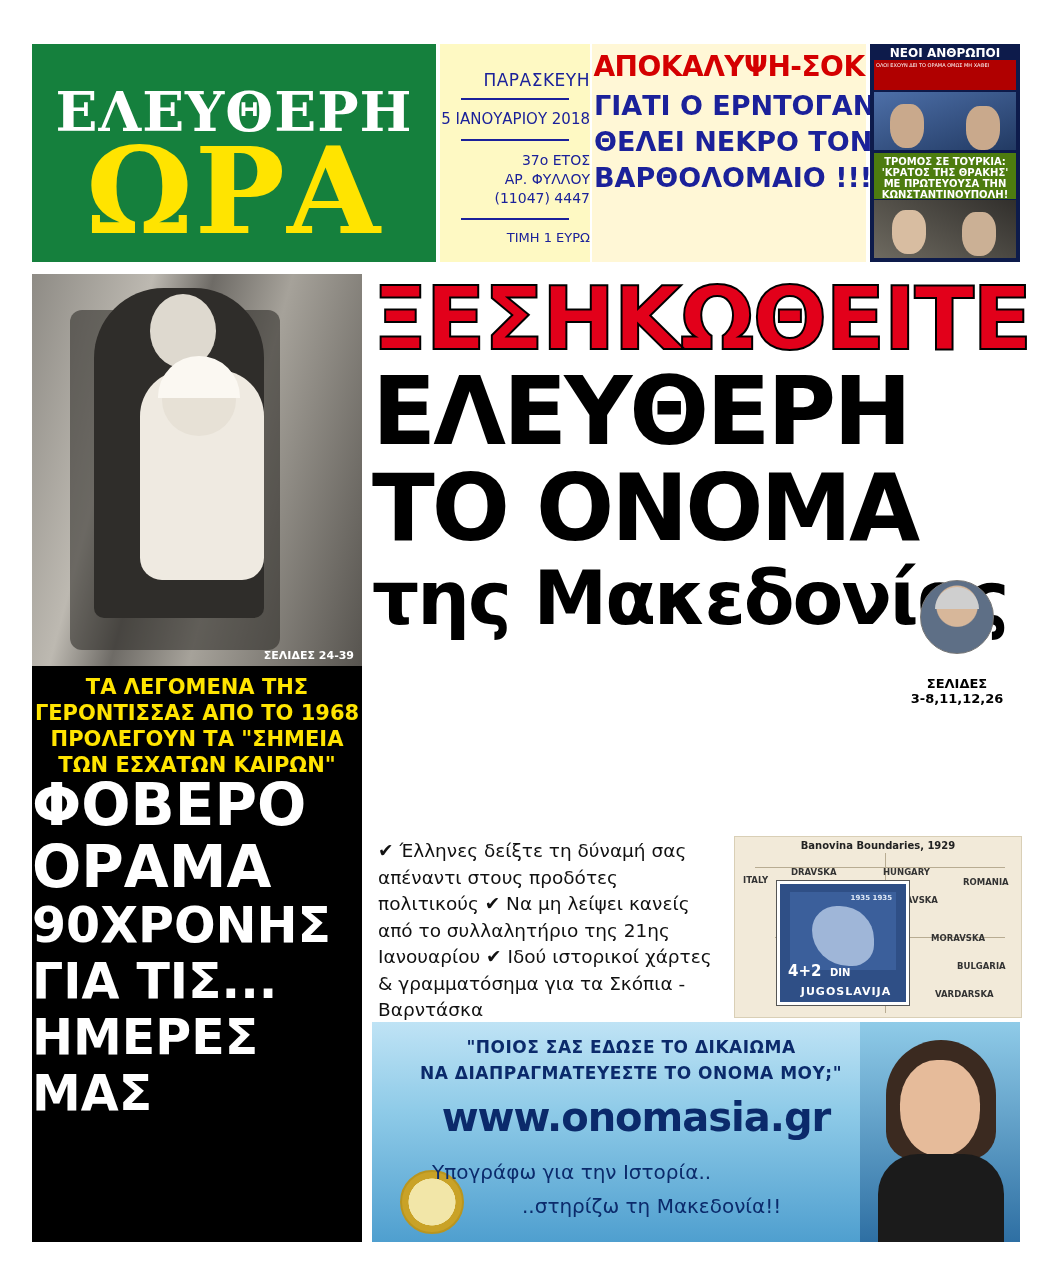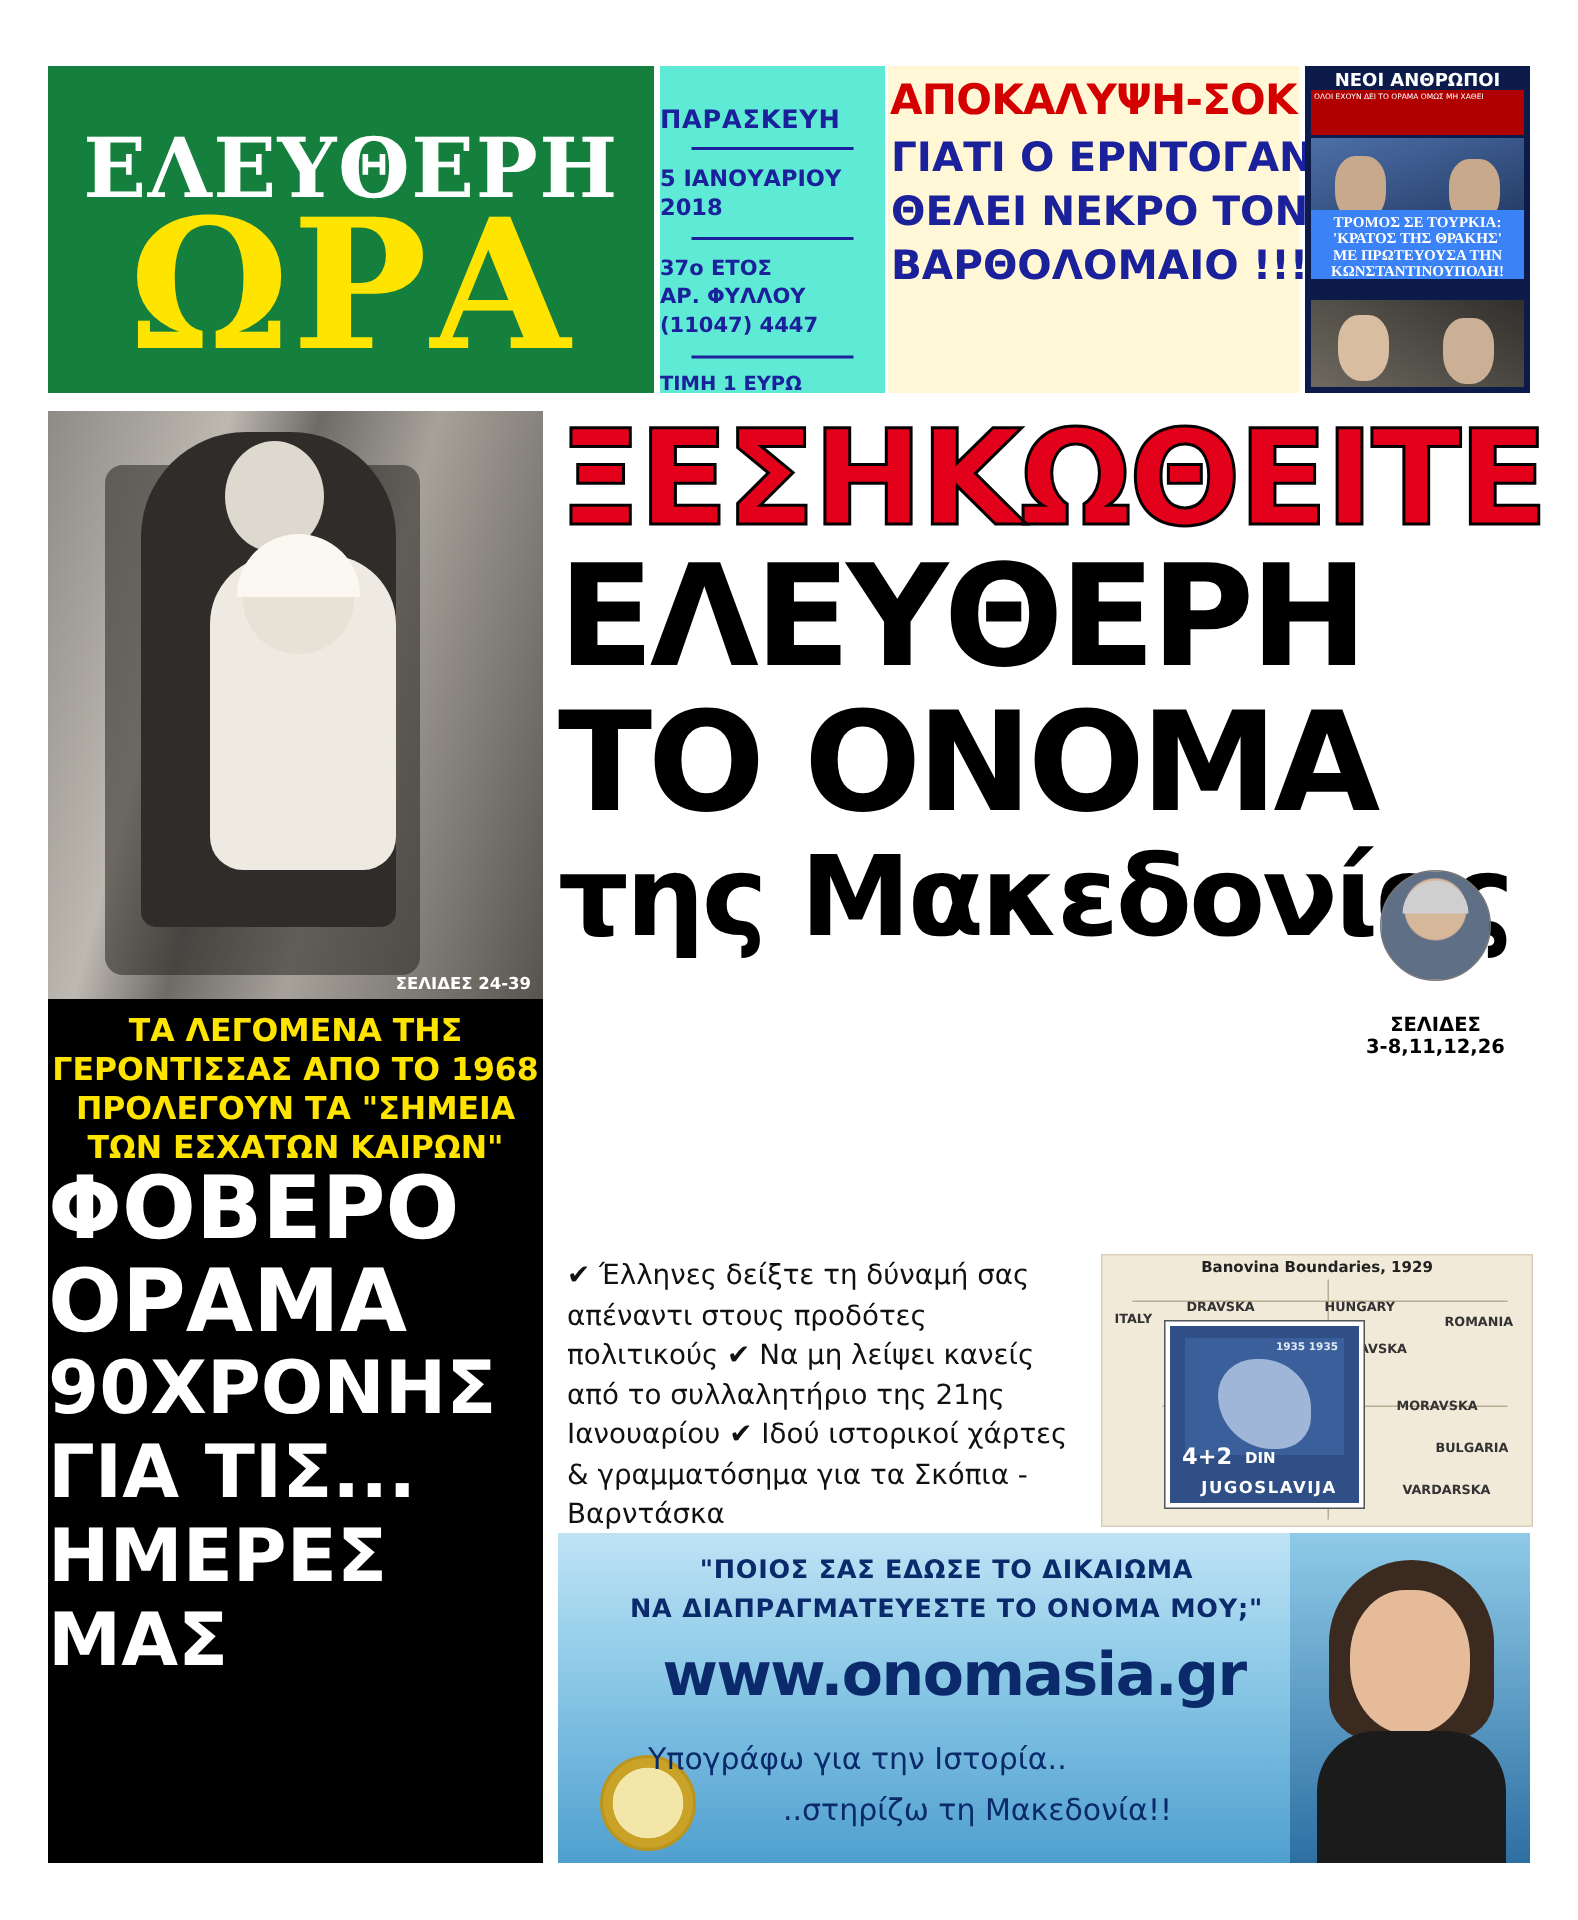--- a/index.html
+++ b/index.html
@@ -7,43 +7,43 @@
   .page{position:relative;width:1052px;height:1280px;background:#ffffff;}
 
   
   .masthead{position:absolute;left:32px;top:44px;width:988px;height:218px;}
   .logo-box{position:absolute;left:0;top:0;width:404px;height:218px;background:#15803d;overflow:hidden;}
   .logo-eleftheri{position:absolute;top:40px;left:0;width:404px;text-align:center;color:#ffffff;
     font-family:"DejaVu Serif","Liberation Serif",serif;font-weight:bold;font-size:55px;letter-spacing:1px;line-height:56px;}
   .logo-ora{position:absolute;top:88px;left:0;width:404px;text-align:center;color:#ffe400;
     font-family:"DejaVu Serif","Liberation Serif",serif;font-weight:bold;font-size:120px;line-height:118px;letter-spacing:2px;}
 
-  .issue-box{position:absolute;left:408px;top:0;width:150px;height:218px;background:#5eead4;color:#1b219a;
-    text-align:left;font-weight:bold;}
+  .issue-box{position:absolute;left:408px;top:0;width:150px;height:218px;background:#fef9c3;color:#1b219a;
+    text-align:right;font-weight:normal;}
   .ib-day{font-size:17px;letter-spacing:.5px;padding-top:26px;}
   .ib-rule{width:108px;height:2px;background:#1b219a;margin:8px auto 0;}
   .ib-date{font-size:15px;padding-top:10px;line-height:19px;}
   .ib-rule2{width:108px;height:2px;background:#1b219a;margin:10px auto 0;}
   .ib-meta{font-size:14px;padding-top:10px;line-height:19px;}
   .ib-rule3{width:108px;height:2px;background:#1b219a;margin:10px auto 0;}
   .ib-price{font-size:13px;padding-top:10px;}
 
   .teaser{position:absolute;left:560px;top:0;width:274px;height:218px;background:#fff7d6;}
   .teaser-top{position:absolute;left:0;top:6px;width:274px;text-align:center;color:#d40000;
     font-weight:bold;font-size:28px;letter-spacing:-.5px;}
   .teaser-body{position:absolute;left:0;top:44px;width:328px;color:#1b219a;font-weight:bold;
     font-size:27px;line-height:36px;text-align:left;padding-left:2px;box-sizing:border-box;}
 
   .thumb-col{position:absolute;left:838px;top:0;width:150px;height:218px;background:#0d1b4b;overflow:hidden;}
   .thumb-title{position:absolute;left:0;top:2px;width:150px;text-align:center;color:#ffffff;font-weight:bold;font-size:12px;}
   .thumb-strip{position:absolute;left:4px;top:16px;width:142px;height:30px;background:#b00000;color:#fff;font-size:5px;
     line-height:7px;padding:2px;box-sizing:border-box;overflow:hidden;}
   .thumb-pic{position:absolute;left:4px;top:48px;width:142px;height:58px;background:linear-gradient(160deg,#4d6fa8,#223a63);}
-  .thumb-red{position:absolute;left:4px;top:96px;width:142px;height:46px;background:#3b82f6;color:#ffffff;
-    font-weight:bold;font-size:10px;line-height:11px;text-align:center;padding-top:3px;box-sizing:border-box;font-family:Liberation Serif, serif;}
+  .thumb-red{position:absolute;left:4px;top:109px;width:142px;height:46px;background:#4d7c0f;color:#ffffff;
+    font-weight:bold;font-size:10px;line-height:11px;text-align:center;padding-top:3px;box-sizing:border-box;}
   .thumb-pic2{position:absolute;left:4px;top:156px;width:142px;height:58px;background:linear-gradient(30deg,#6e6a60,#312f2c);}
   .thumb-face{position:absolute;width:34px;height:44px;border-radius:40% 40% 45% 45%;background:#c9a98c;}
 
   
   .leftcol{position:absolute;left:32px;top:274px;width:330px;height:968px;background:#000;}
   .photo{position:absolute;left:0;top:0;width:330px;height:392px;background:#d8d5cf;overflow:hidden;}
   .ph-wall{position:absolute;left:0;top:0;width:330px;height:392px;
     background:linear-gradient(105deg,#8e8b85 0%,#bdb9b1 28%,#6e6b66 42%,#a6a29a 60%,#57544f 100%);}
   .ph-chair{position:absolute;left:38px;top:36px;width:210px;height:340px;background:rgba(40,38,35,.55);border-radius:12px;}
   .ph-old{position:absolute;left:62px;top:14px;width:170px;height:330px;background:#2f2d2a;border-radius:70px 70px 10px 10px;}

